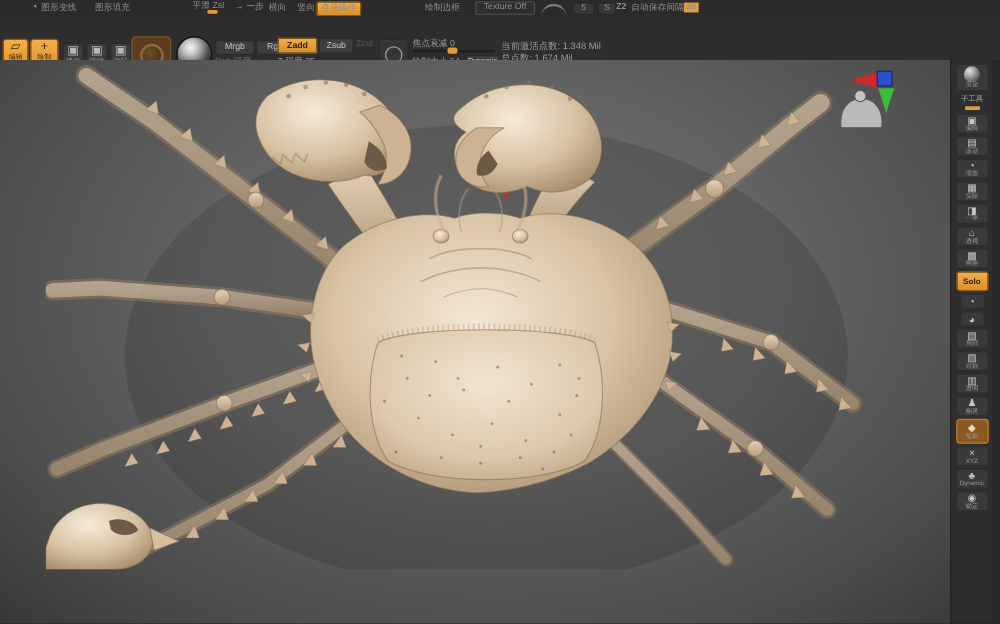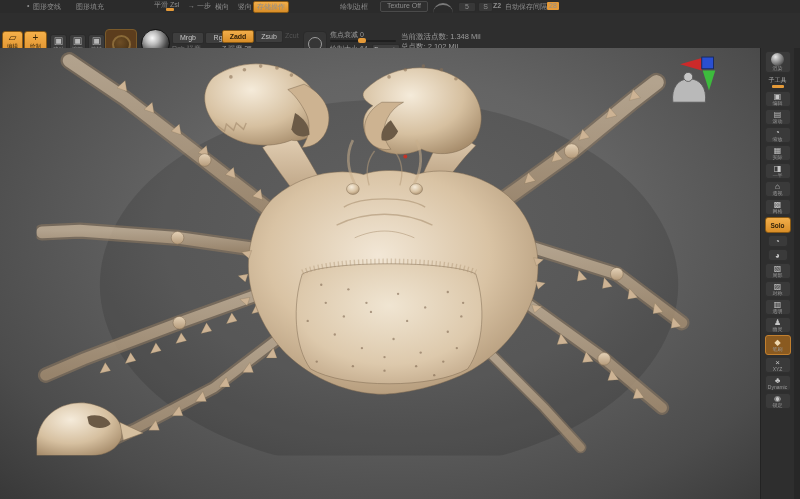--- a/index.html
+++ b/index.html
@@ -153,21 +153,21 @@
     <span class="graytext" style="left:330px;top:17px;">焦点衰减 0</span>
     <i class="track" style="left:330px;top:27px;width:66px;"></i>
     <i class="handle" style="left:358px;top:25px;"></i>
     <span class="graytext" style="left:330px;top:31px;">绘制大小 64</span>
     <span class="flat-btn" style="left:372px;top:31px;width:26px;height:9px;line-height:9px;font-size:6px;">Dynamic</span>
     <i class="track" style="left:330px;top:41px;width:40px;"></i>
     <i class="handle" style="left:332px;top:39px;"></i>
 
     <div class="stats">
       <div>当前激活点数: 1.348 Mil</div>
-      <div>总点数: 2.102 Mil</div>
+      <div>总点数: 1.674 Mil</div>
     </div>
   </div>
 
   <div class="canvas">
     <svg width="760" height="451" viewBox="0 48 760 499">
       <defs>
         <radialGradient id="gShell" cx="45%" cy="38%" r="70%">
           <stop offset="0%" stop-color="#f2e7d6"></stop>
             <stop offset="55%" stop-color="#d9c3a4"></stop>
             <stop offset="100%" stop-color="#ac9272"></stop>

